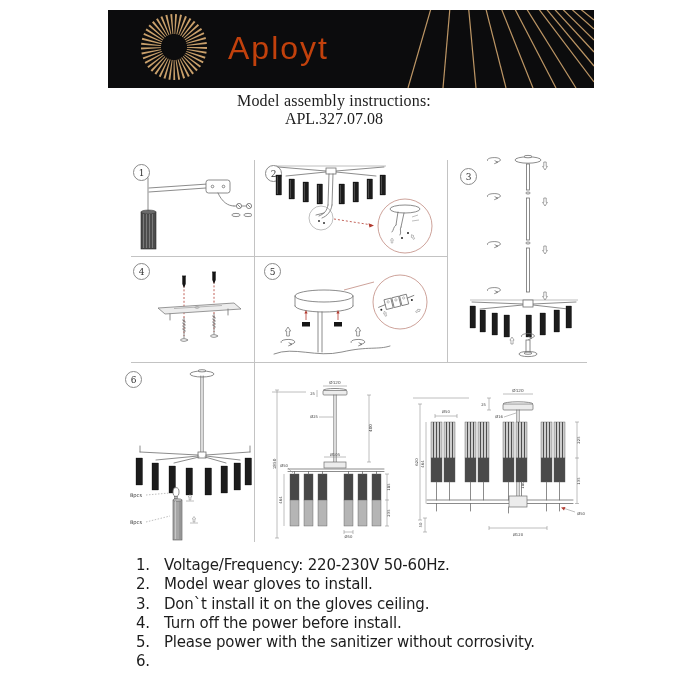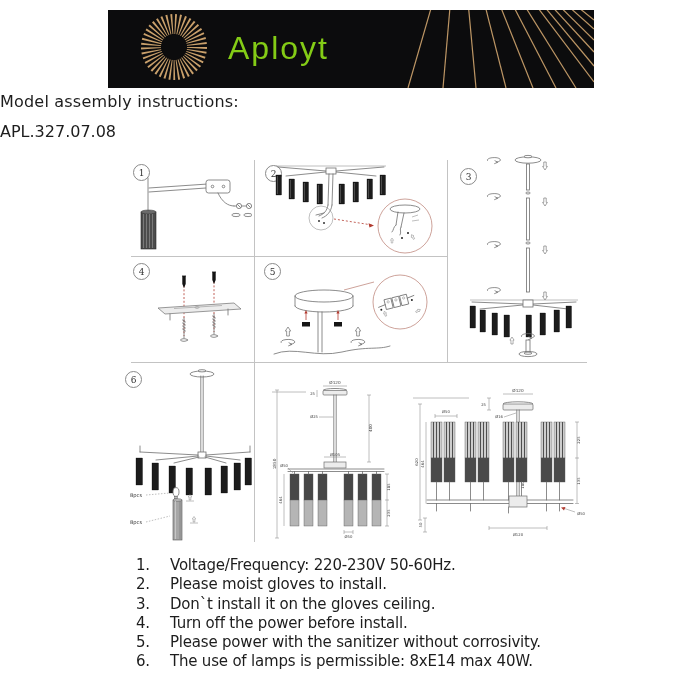--- a/index.html
+++ b/index.html
@@ -2,25 +2,25 @@
 <html><head>
 <meta charset="utf-8">
 <style>
   html,body{margin:0;padding:0;background:#fff;}
   #page{position:relative;width:700px;height:700px;background:#ffffff;overflow:hidden;
         font-family:"DejaVu Sans",sans-serif;color:#1d1d1d;}
   
   .banner{position:absolute;left:108px;top:10px;width:486px;height:78px;background:#0c0c0d;overflow:hidden;}
   .banner svg{position:absolute;left:0;top:0;}
   .brand{position:absolute;left:120px;top:20px;font-family:"Liberation Sans",sans-serif;
-         font-size:32px;font-weight:400;letter-spacing:2px;color:#84cc16;}
+         font-size:32px;font-weight:400;letter-spacing:2px;color:#c2410c;}
   
-  .title-block{position:absolute;left:0;top:92px;width:668px;}
+  .title-block{position:absolute;left:0;top:92px;width:668px;text-align:center;font-family:Liberation Serif, serif;}
   .title-l1{font-size:16px;font-weight:500;letter-spacing:.2px;}
-  .title-l2{font-size:16px;font-weight:500;margin-top:11px;}
+  .title-l2{font-size:16px;font-weight:500;margin-top:0;}
   
   .gline{position:absolute;background:#c3c3c3;}
   
   .stepnum{position:absolute;width:15px;height:15px;border:1px solid #8a8a8a;border-radius:50%;
            display:flex;align-items:center;justify-content:center;
            font-family:"DejaVu Serif",serif;font-size:9px;color:#333;background:#fff;}
   .panel{position:absolute;}
   
   .s{stroke:#6f6f6f;stroke-width:.8;fill:none;stroke-linecap:round;}
   .sThin{stroke:#8a8a8a;stroke-width:.55;fill:none;}
@@ -31,21 +31,21 @@
   .redf{fill:#b23b30;stroke:none;}
   .pink{stroke:#c08a80;stroke-width:.8;fill:none;}
   .dim{font-family:"DejaVu Sans",sans-serif;font-size:4.2px;fill:#444;text-anchor:middle;}
   .dimS{font-size:3.8px;}
   .dimE{text-anchor:end;}
   .lbl{font-family:"DejaVu Sans",sans-serif;font-size:5.2px;fill:#333;}
   
   .instructions{position:absolute;left:136px;top:556px;width:460px;}
   .ins-row{display:flex;font-size:15px;line-height:19.3px;letter-spacing:-.2px;}
   .ins-num{width:20px;text-align:left;flex:0 0 20px;}
-  .ins-text{margin-left:14px;white-space:nowrap;}
+  .ins-text{margin-left:8px;white-space:nowrap;}
 </style>
 </head>
 <body>
 
 <div id="page">
 
   <svg width="0" height="0" style="position:absolute" aria-hidden="true">
     <defs>
       <g id="g-rot">
         <path class="s" d="M -7,0.5 A 7,2.5 0 1 1 2.5,2.3"></path>
@@ -554,33 +554,32 @@
     <text class="dim dimS" transform="rotate(-90 9 145)" x="9" y="145">50</text>
   </svg>
 
   <div class="instructions">
     <div class="ins-row">
       <span class="ins-num">1.</span>
       <span class="ins-text">Voltage/Frequency: 220-230V 50-60Hz.</span>
     </div>
     <div class="ins-row">
       <span class="ins-num">2.</span>
-      <span class="ins-text">Please moist gloves to install.</span>
+      <span class="ins-text">Model wear gloves to install.</span>
     </div>
     <div class="ins-row">
       <span class="ins-num">3.</span>
       <span class="ins-text">Don`t install it on the gloves ceiling.</span>
     </div>
     <div class="ins-row">
       <span class="ins-num">4.</span>
       <span class="ins-text">Turn off the power before install.</span>
     </div>
     <div class="ins-row">
       <span class="ins-num">5.</span>
       <span class="ins-text">Please power with the sanitizer without corrosivity.</span>
     </div>
     <div class="ins-row">
       <span class="ins-num">6.</span>
-      <span class="ins-text">The use of lamps is permissible: 8xE14 max 40W.</span>
     </div>
   </div>
 
 </div>
 
 </body></html>

